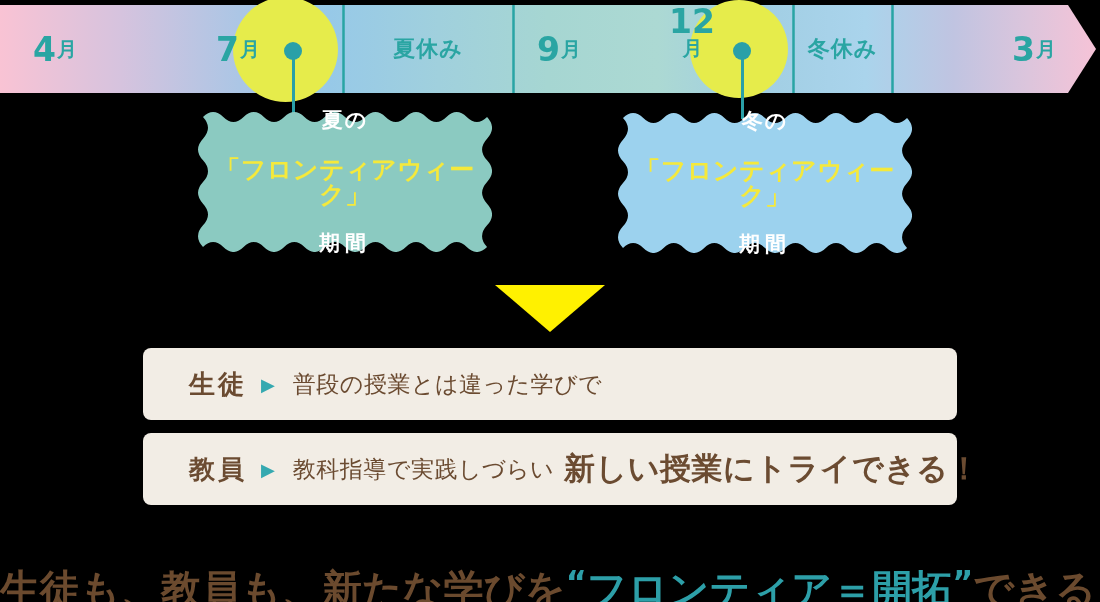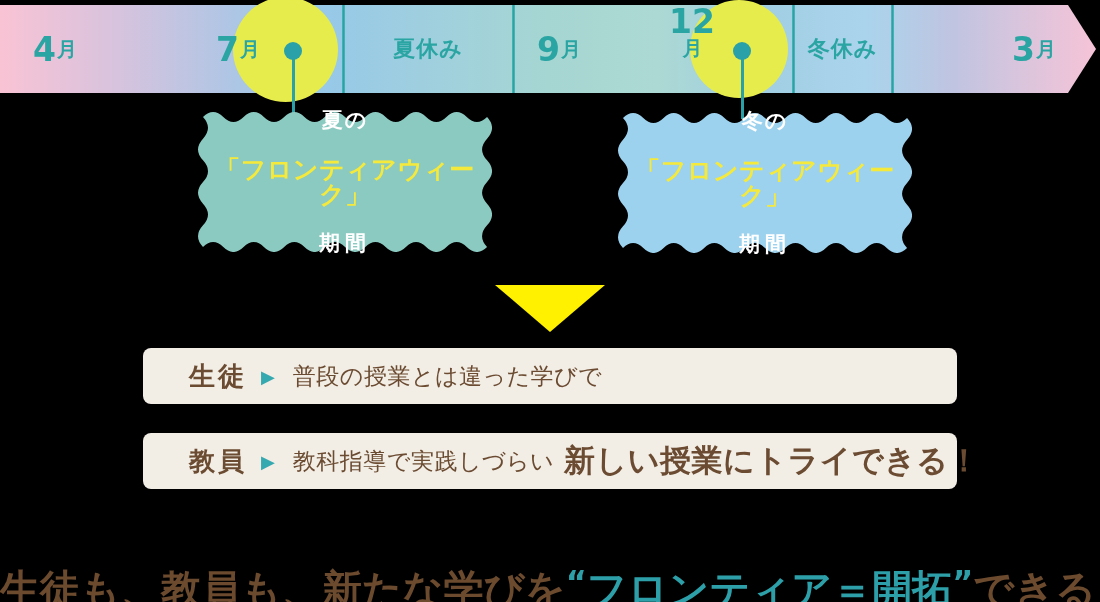--- a/index.html
+++ b/index.html
@@ -34,21 +34,21 @@
   .callout .line-title{color:#F5E93B;font-size:25px;font-weight:800;letter-spacing:0.5px;line-height:1;}
   .callout .line-kikan{color:#FFFFFF;font-size:21px;font-weight:bold;letter-spacing:5px;line-height:1;}
   
   #down-arrow{
     position:absolute;left:495px;top:285px;width:0;height:0;
     border-left:55px solid transparent;border-right:55px solid transparent;
     border-top:47px solid #FFF100;z-index:3;
   }
   
   .benefit-row{
-    position:absolute;left:143px;width:814px;height:56px;background:#F2EDE5;
+    position:absolute;left:143px;width:814px;height:72px;background:#F2EDE5;
     border-radius:8px;display:flex;align-items:center;padding-left:46px;
     box-sizing:border-box;color:#6B4B31;white-space:nowrap;z-index:3;
   }
   .benefit-row .who{font-size:26px;font-weight:bold;letter-spacing:3px;}
   .benefit-row .tri{font-size:18px;color:#35A9B0;margin:0 18px 0 14px;}
   .benefit-row .lead{font-size:23px;font-weight:500;margin-right:10px;letter-spacing:0.5px;}
   .benefit-row .emph{font-size:31px;font-weight:bold;letter-spacing:0.5px;}
   
   #headline{
     position:absolute;left:0;top:537px;width:1100px;text-align:center;

